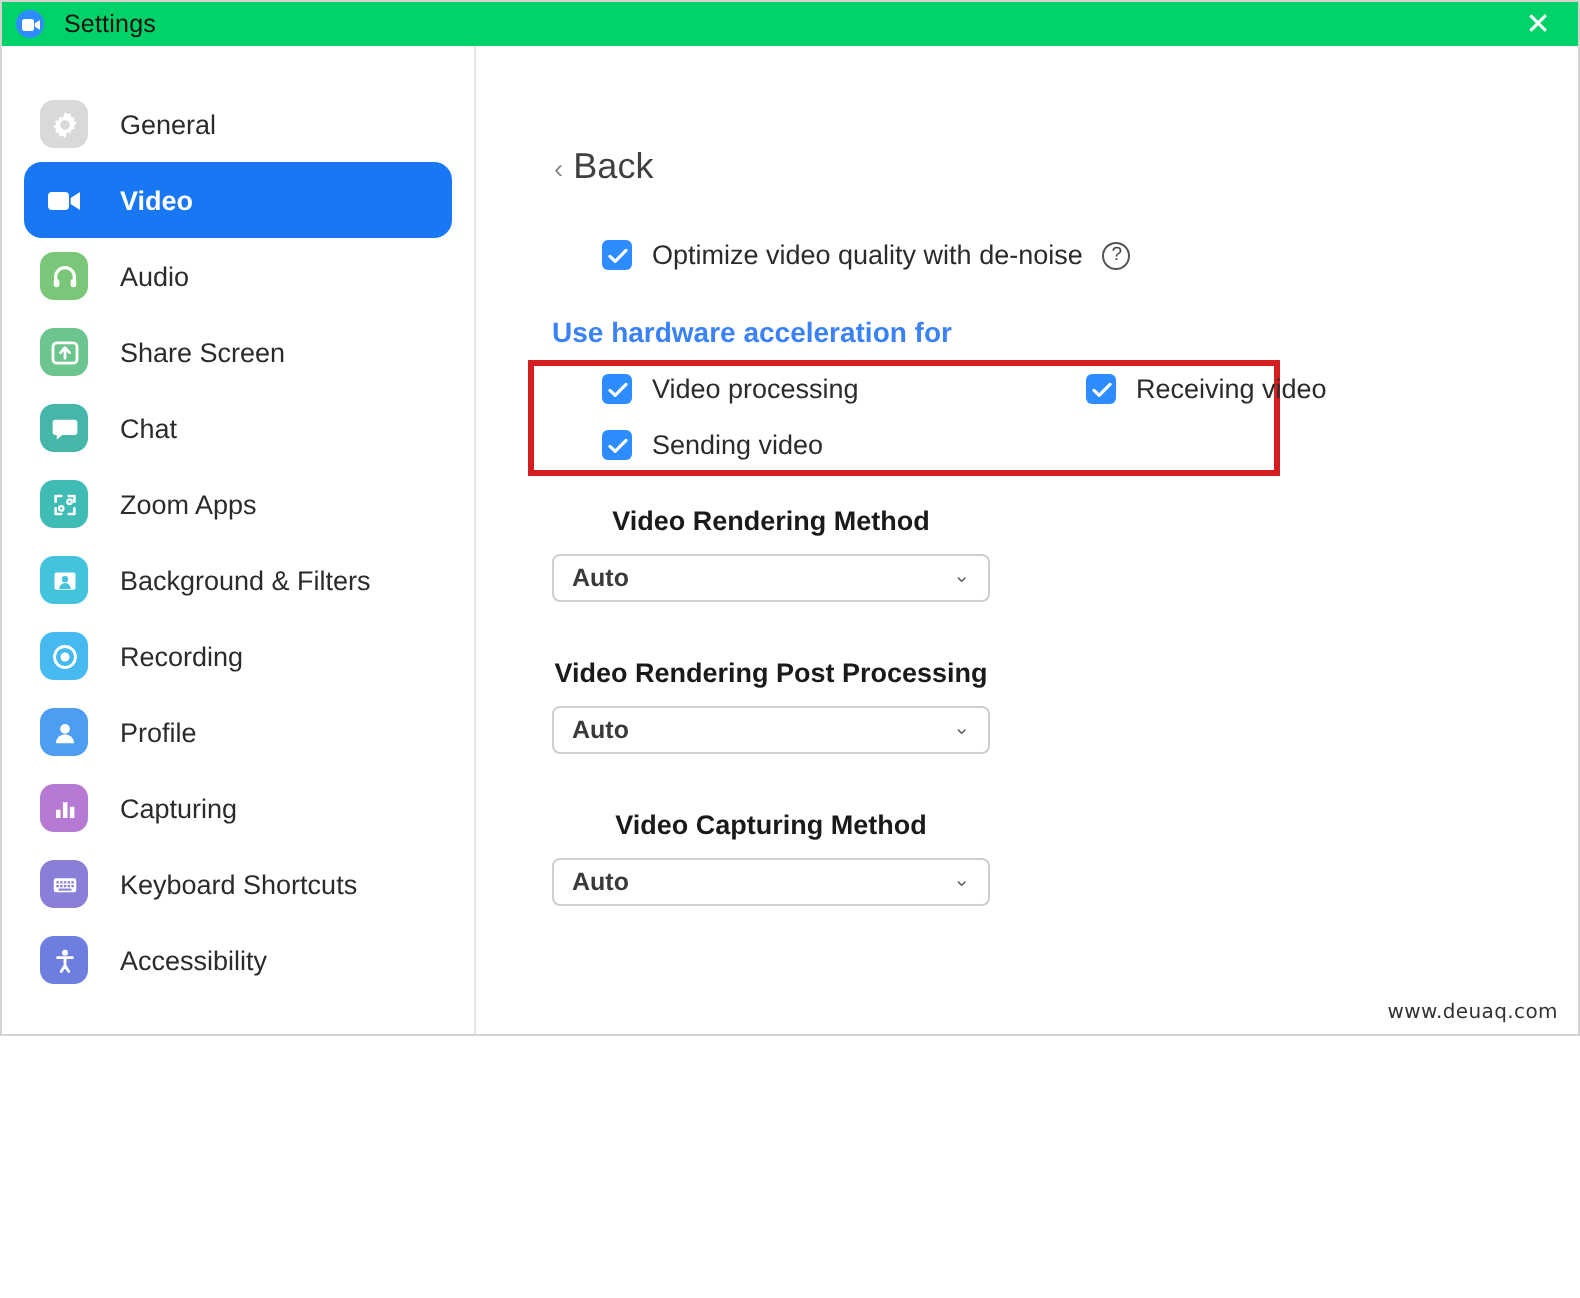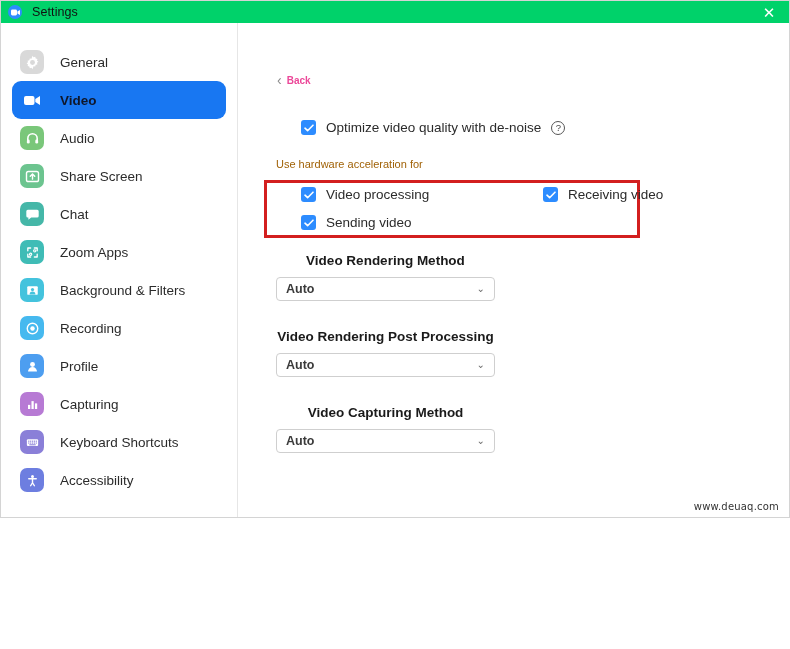--- a/index.html
+++ b/index.html
@@ -79,39 +79,39 @@
     border-radius: 7px;
     display: flex; align-items: center; justify-content: center;
     flex: 0 0 24px;
   }
   .nav-item .ico svg { display: block; }
   .nav-item .lbl {
     margin-left: 16px;
     font-size: 13.5px;
     color: #2b2b2b;
   }
-  .nav-item.selected .lbl { color: #0f172a; font-weight: bold; }
+  .nav-item.selected .lbl { color: #ffffff; font-weight: bold; }
 
   
   .content {
     flex: 1 1 auto;
     position: relative;
     padding: 0;
   }
   .back-link {
     position: absolute;
     left: 39px; top: 50px;
     display: flex; align-items: center;
     cursor: pointer;
   }
   .back-link .chev {
     color: #8a8a8a; font-size: 14px; margin-right: 5px; line-height: 1;
   }
   .back-link .back-txt {
-    color: #ec4899; font-size: 10px; font-weight: bold;
+    color: #404040; font-size: 18px; font-weight: normal;
   }
 
   .chk-row { display: flex; align-items: center; padding-left: 25px; }
   .chk {
     width: 15px; height: 15px;
     border-radius: 3px;
     background: #2d8cff;
     display: flex; align-items: center; justify-content: center;
     flex: 0 0 15px;
     cursor: pointer;
@@ -131,21 +131,21 @@
     border: 1px solid #555; border-radius: 50%;
     font-size: 9.5px; color: #444;
     display: flex; align-items: center; justify-content: center;
     cursor: pointer;
     line-height: 1;
   }
 
   .hw-heading {
     position: absolute;
     left: 38px; top: 135px;
-    font-size: 11px; font-weight: normal; color: #a16207;
+    font-size: 14px; font-weight: bold; color: #3b82f6;
   }
 
   .redbox {
     position: absolute;
     left: 26px; top: 157px;
     width: 376px; height: 58px;
     border: 3px solid #d31f1f;
   }
   .hw-opt-1 { position: absolute; left: 38px; top: 164px; }
   .hw-opt-2 { position: absolute; left: 38px; top: 192px; }

